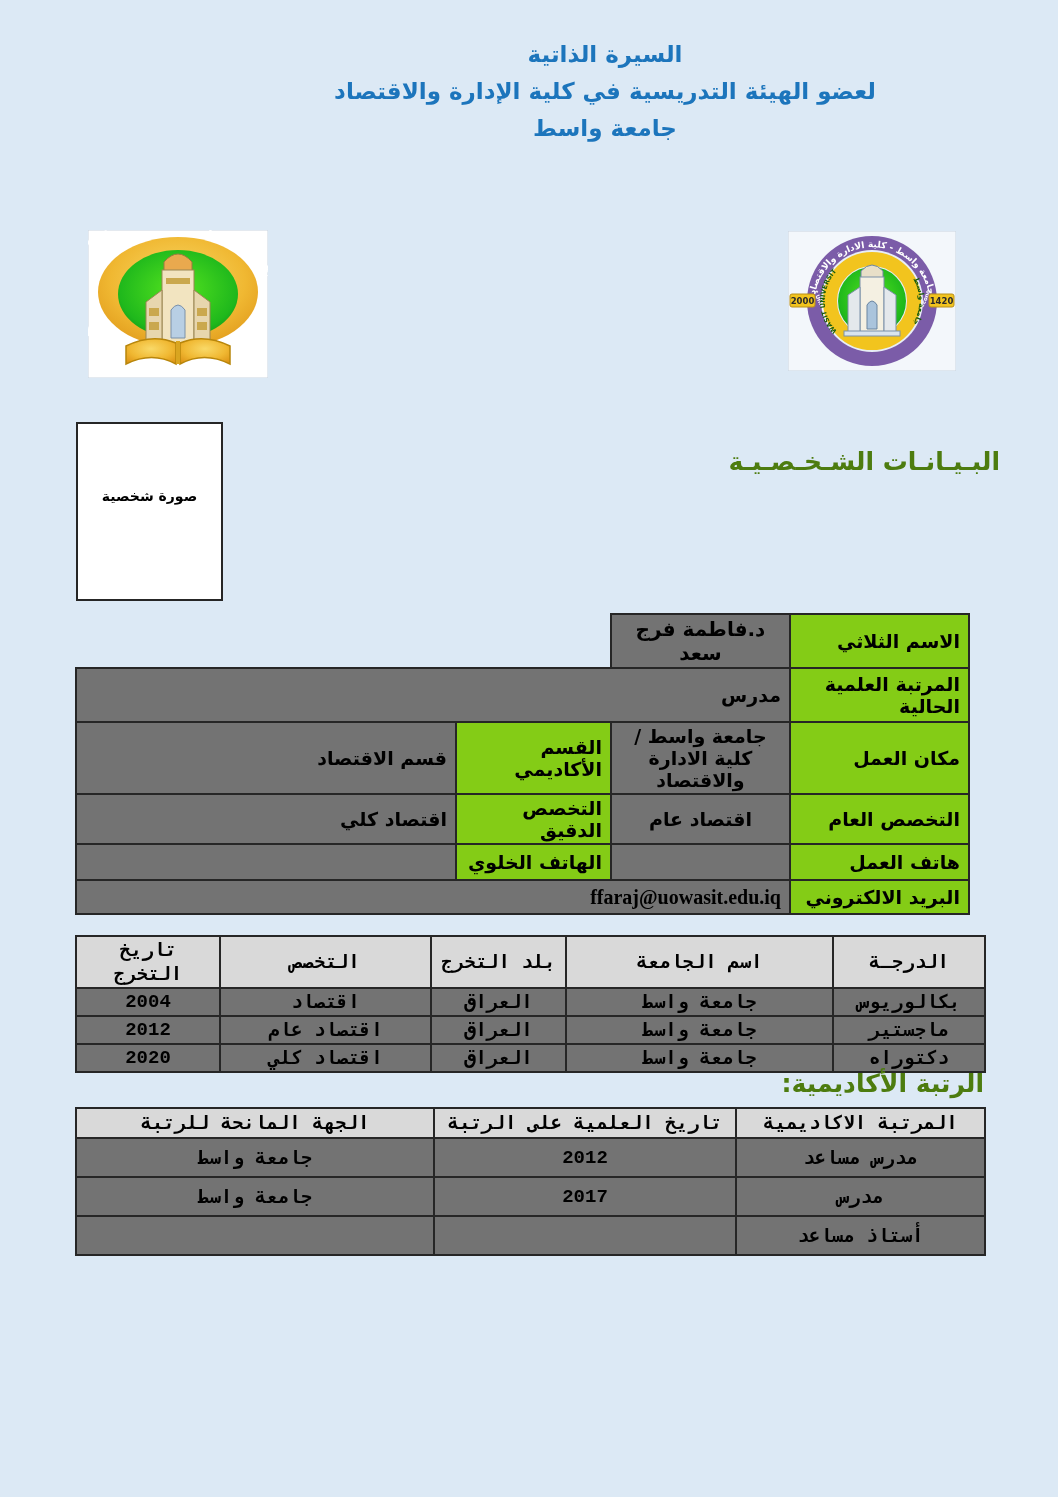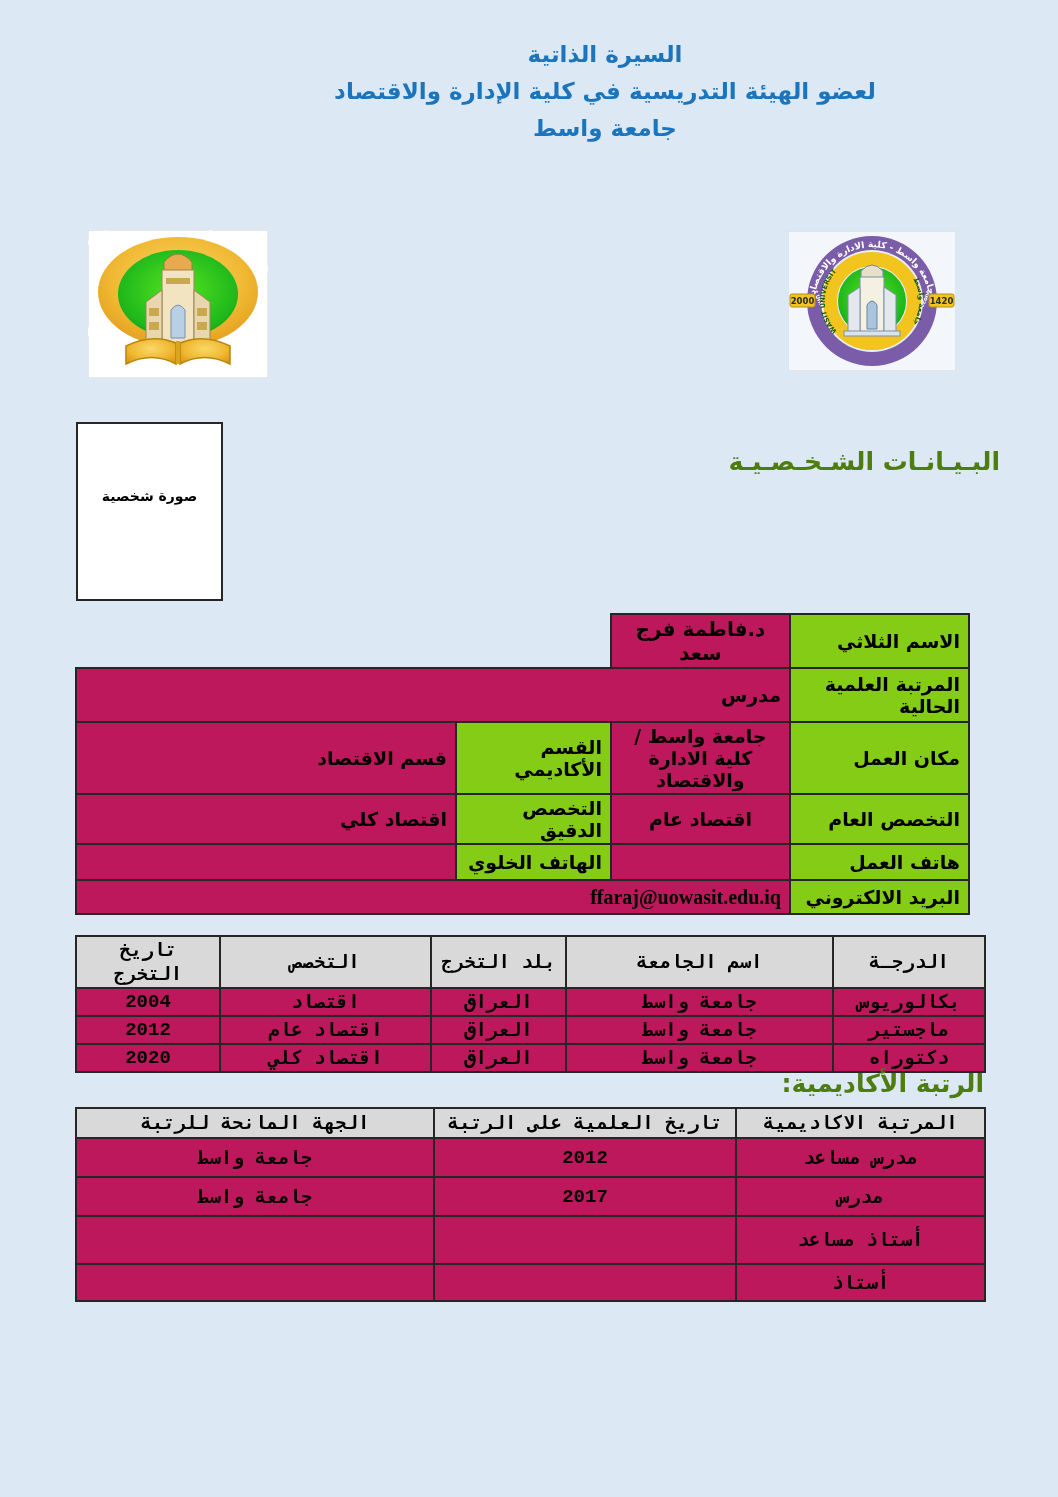--- a/index.html
+++ b/index.html
@@ -23,21 +23,21 @@
     font-weight:bold;font-size:14px;direction:rtl;
   }
   .photo-box span{transform:translateY(-16px);}
   
   .sec-heading{
     direction:rtl;color:#4d7c0f;font-weight:bold;font-size:25px;white-space:nowrap;
   }
   
   table{border-collapse:collapse;table-layout:fixed;direction:rtl;}
   td,th{
-    border:2px solid #262626;background:#be185d;
+    border:2px solid #262626;background:#737373;
     font-weight:bold;font-size:19px;padding:2px 8px;vertical-align:middle;
     overflow:hidden;box-sizing:border-box;
   }
   .lbl{background:#84cc16;text-align:right;}
   .ghost{border:none;background:transparent;}
   .c{text-align:center;}
   .serif{font-family:"Liberation Serif","DejaVu Serif",serif;}
   .qual-table td,.qual-table th,.rank-table td,.rank-table th{text-align:center;padding:1px 4px;font-family:Liberation Mono, monospace;}
   .qual-table th,.rank-table th{background:#d9d9d9;}
   .email-cell{font-family:"Liberation Serif","DejaVu Serif",serif;font-size:20px;padding-left:40px;}
@@ -243,24 +243,19 @@
   <tr style="height:39px">
     <td>مدرس مساعد</td>
     <td class="serif">2012</td>
     <td>جامعة واسط</td>
   </tr>
   <tr style="height:39px">
     <td>مدرس</td>
     <td class="serif">2017</td>
     <td>جامعة واسط</td>
   </tr>
-  <tr style="height:48px">
+  <tr style="height:39px">
     <td>أستاذ مساعد</td>
     <td class="serif"></td>
     <td></td>
   </tr>
-  <tr style="height:37px">
-    <td>أستاذ</td>
-    <td class="serif"></td>
-    <td></td>
-  </tr>
 </tbody>
   </table>
 
 </body></html>

